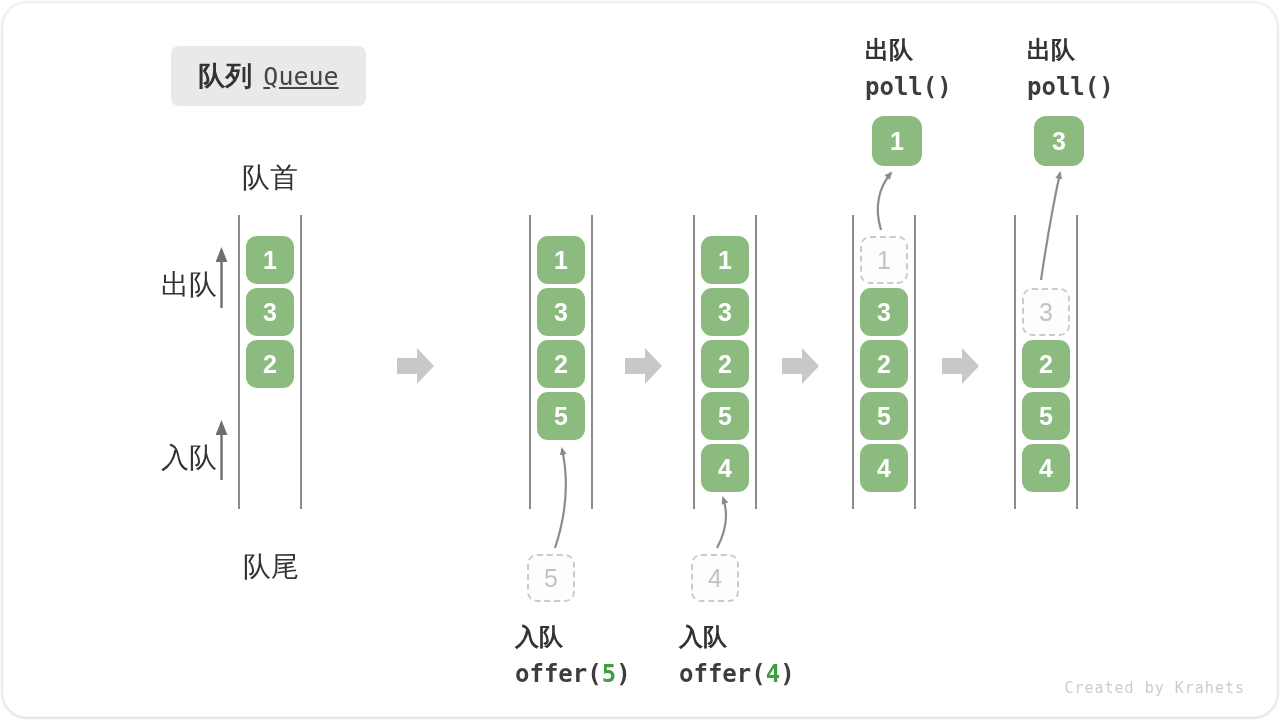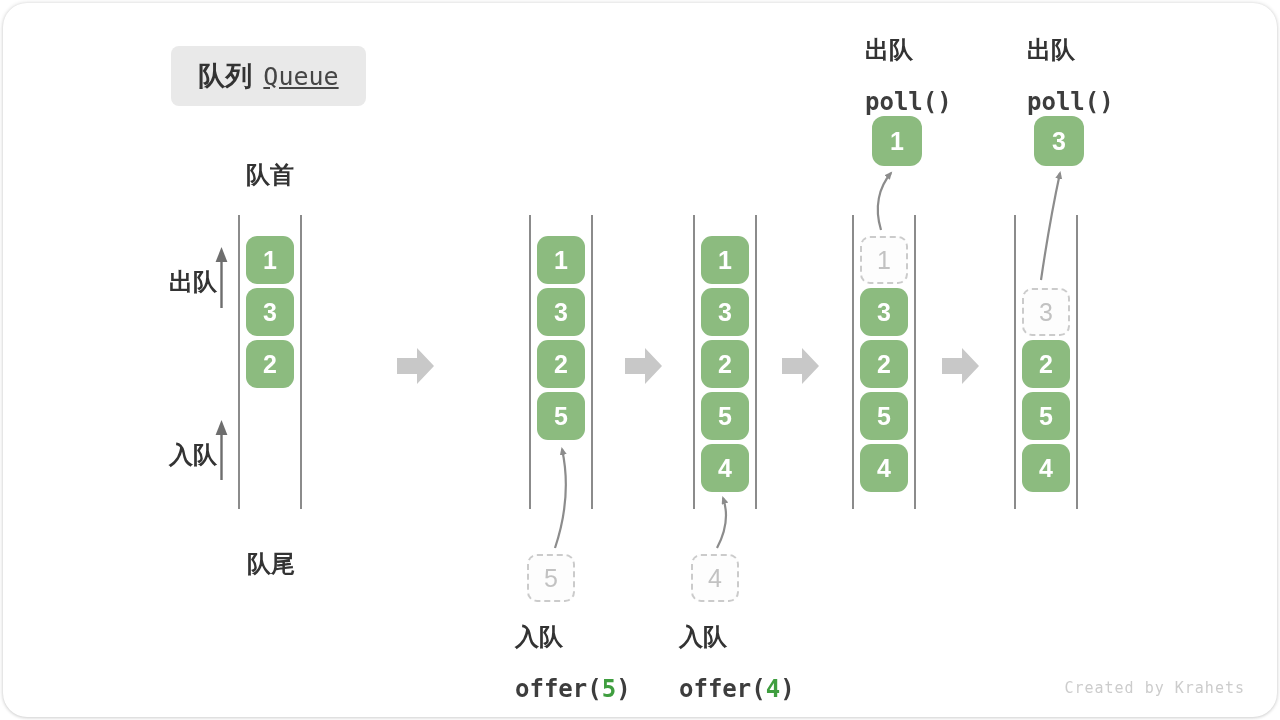--- a/index.html
+++ b/index.html
@@ -12,21 +12,21 @@
     background: #ffffff; border-radius: 24px;
     box-shadow: 0 0 4px rgba(0,0,0,0.16), 0 1px 3px rgba(0,0,0,0.10);
   }
   .badge {
     position: absolute; left: 168px; top: 43px; width: 195px; height: 60px;
     background: #e9e9e9; border-radius: 8px;
     display: flex; align-items: center; justify-content: center; gap: 11px;
   }
   .badge-zh { font-size: 27px; font-weight: 700; color: #333333; }
   .badge-en { font-family: "DejaVu Sans Mono", monospace; font-size: 25px; color: #454545; text-decoration: underline; }
-  .cjk { position: absolute; font-size: 24px; font-weight: 700; color: #333333; white-space: nowrap; }
+  .cjk { position: absolute; font-size: 28px; font-weight: 400; color: #333333; white-space: nowrap; }
   #label-front   { left: 267px; top: 156px; transform: translateX(-50%); }
   #label-rear    { left: 268px; top: 545px; transform: translateX(-50%); }
   #label-dequeue { left: 114px; top: 263px; width: 100px; text-align: right; }
   #label-enqueue { left: 114px; top: 436px; width: 100px; text-align: right; }
   #arrow-layer, #diagram { position: absolute; left: 0; top: 0; width: 1280px; height: 720px; }
   #diagram { pointer-events: none; }
   .qbox {
     position: absolute; width: 48px; height: 48px; border-radius: 11px;
     display: flex; align-items: center; justify-content: center;
     color: #ffffff; font-size: 25px; font-weight: 700;
@@ -34,21 +34,21 @@
   .qbox.removed {
     width: 44px; height: 44px; border-radius: 10px;
     border: 2px dashed #cbcbcb; background: #fdfdfd;
     color: #c2c2c2; font-weight: 400;
   }
   .qbox.exitbox { width: 50px; height: 50px; border-radius: 12px; }
   .op { position: absolute; white-space: nowrap; }
   .op-zh { font-size: 24px; font-weight: 700; color: #333333; }
   .op-code {
     font-family: "DejaVu Sans Mono", monospace; font-size: 24px; font-weight: 700;
-    color: #3d3d3d; margin-top: 22px;
+    color: #3d3d3d; margin-top: 7px;
   }
   .op-code .arg { font-weight: 700; }
   .watermark {
     position: absolute; right: 32px; top: 676px;
     font-family: "DejaVu Sans Mono", monospace; font-size: 15px;
     color: #cccccc; letter-spacing: 1px;
   }
 </style>
 </head>
 <body>

